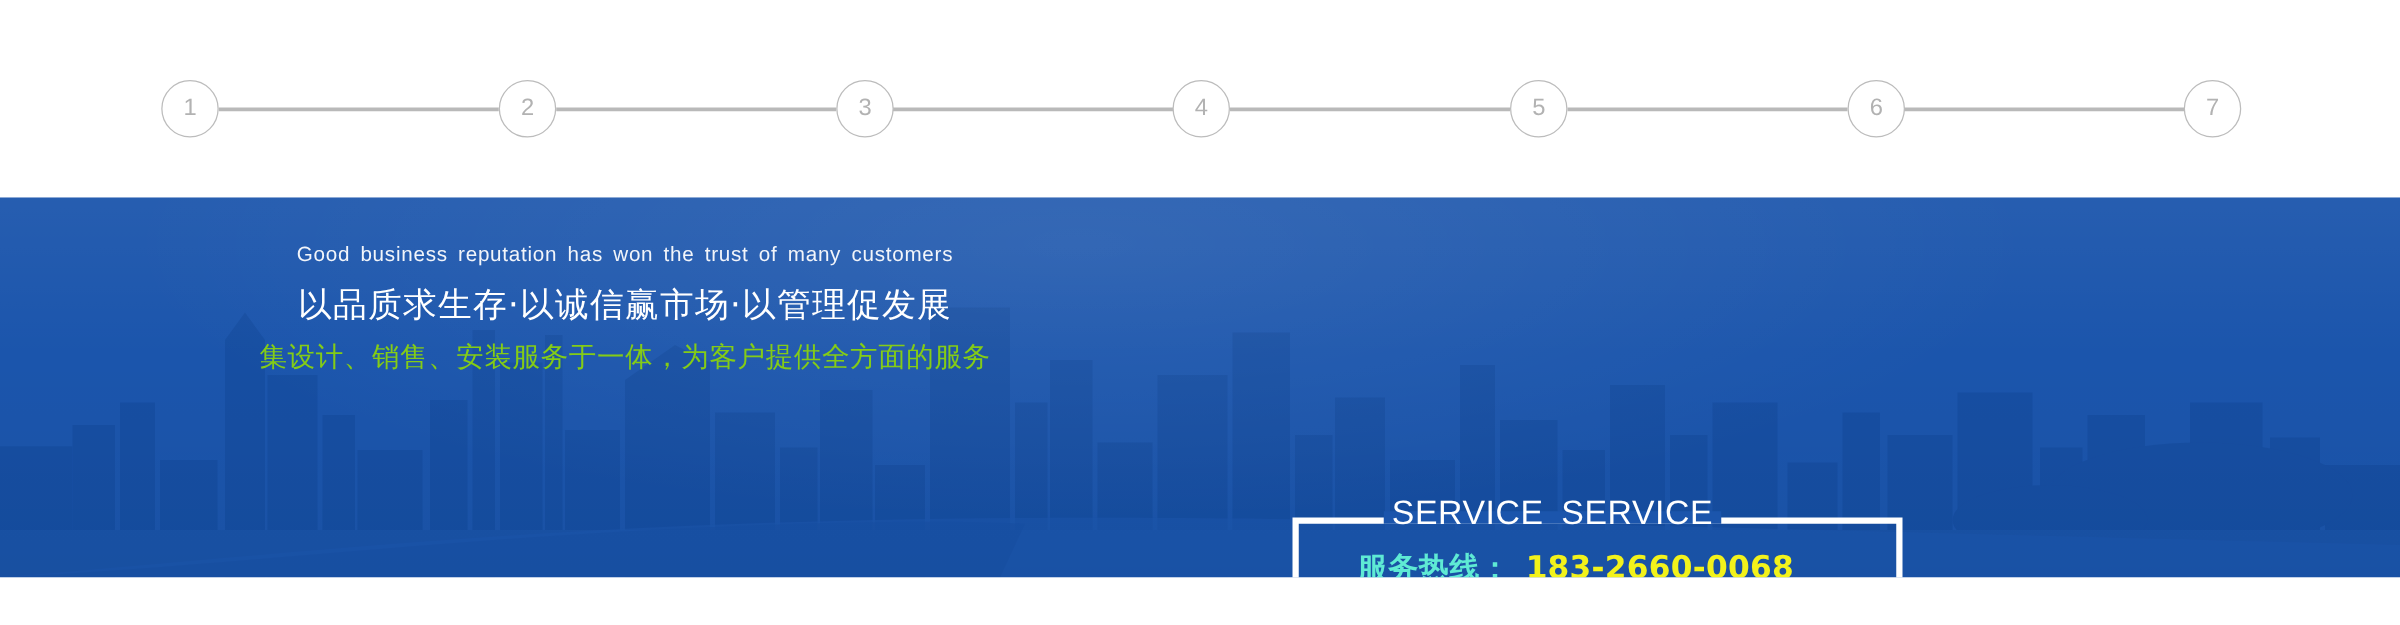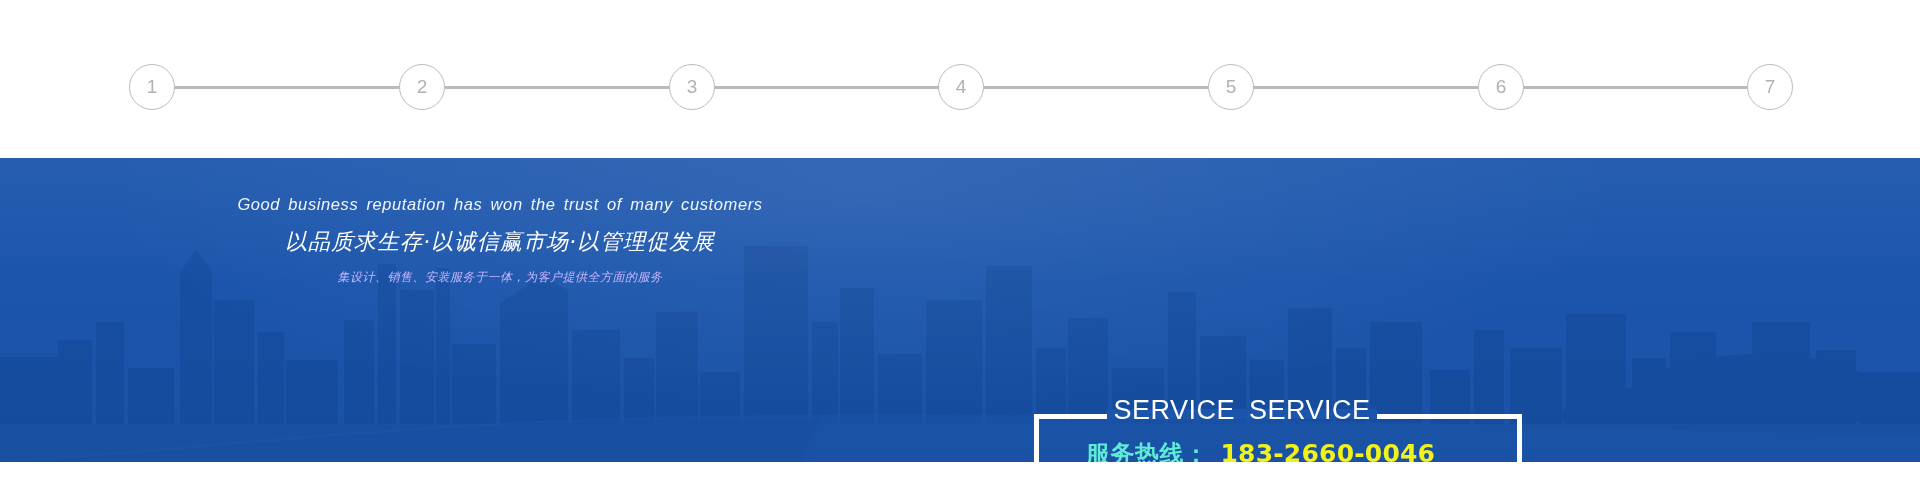--- a/index.html
+++ b/index.html
@@ -91,50 +91,49 @@
   }
 
   
   #slogan {
     position:absolute;
     left:0;
     top:38px;
     width:1000px;
     text-align:center;
     color:#ffffff;
-    font-style:italic;
   }
 
   #slogan-en {
     font-size:16.5px;
     letter-spacing:0.6px;
     word-spacing:3px;
     color:#f2f5fa;
     font-weight:400;
     line-height:1;
     padding-bottom:18px;
     white-space:nowrap;
   }
 
   #slogan-cn-main {
-    font-size:22px;
+    font-size:27px;
     font-weight:400;
     letter-spacing:1px;
     color:#ffffff;
     line-height:1;
     padding-bottom:18px;
     white-space:nowrap;
     font-family:"DejaVu Sans","Liberation Sans",sans-serif;
   }
 
   #slogan-cn-sub {
-    font-size:12px;
+    font-size:22px;
     font-weight:400;
     letter-spacing:0.5px;
-    color:#c4b5fd;
+    color:#84cc16;
     line-height:1;
     white-space:nowrap;
     font-family:"DejaVu Sans","Liberation Sans",sans-serif;
   }
 
   
   #hotline {
     position:absolute;
     left:1034px;
     top:256px;
@@ -320,21 +319,21 @@
 
       <div id="hotline-frame"></div>
       <div id="hotline-title-mask"></div>
 
       <div id="hotline-title">SERVICE  SERVICE</div>
 
       <div id="hotline-rows">
 
         <div class="hotline-row">
           <span class="hotline-label">服务热线：</span>
-          <span class="hotline-number">183-2660-0046</span>
+          <span class="hotline-number">183-2660-0068</span>
         </div>
 
       </div>
     </div>
 
   </div>
 
   <div id="footer-white"></div>
 
 </div>

